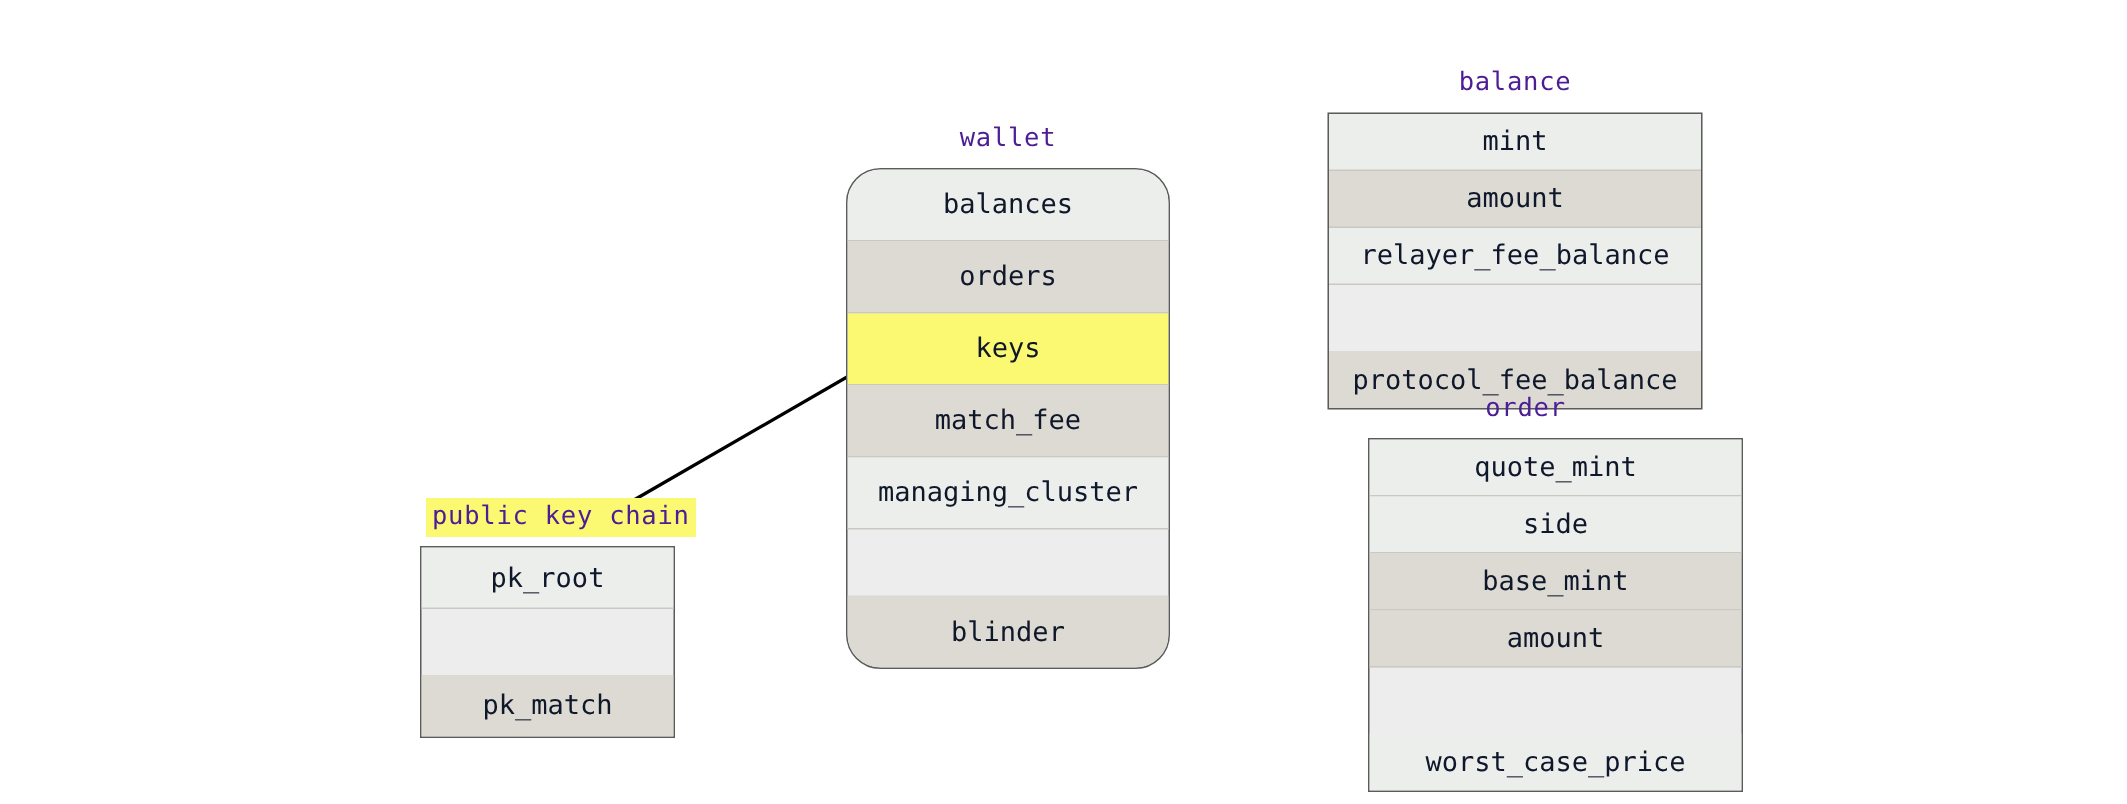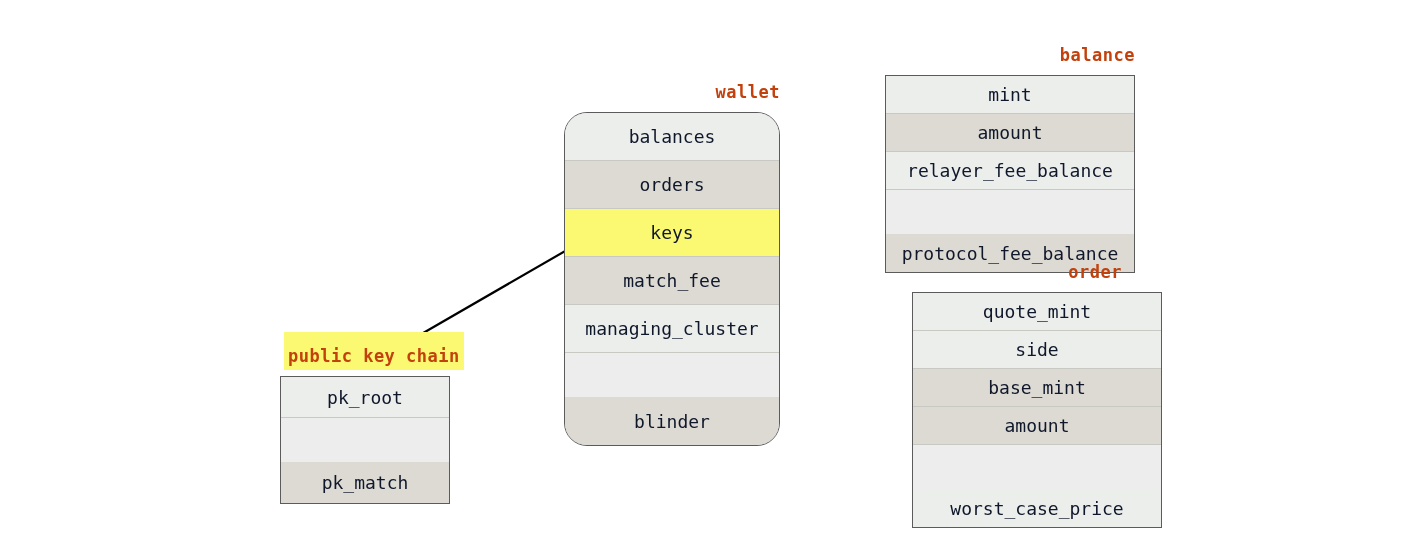--- a/index.html
+++ b/index.html
@@ -32,37 +32,36 @@
     width: 1418px;
     height: 536px;
     pointer-events: none;
   }
 
   .entity {
     position: absolute;
   }
 
   .entity-title {
-    text-align: right;
+    text-align: center;
     font-size: 17px;
     line-height: 20px;
     letter-spacing: 0.5px;
-    color: #c2410c;
+    color: #4c1d95;
     white-space: nowrap;
     margin: 0 auto 10px auto;
     width: 100%;
-    font-weight: bold;
   }
 
   .entity-title.highlighted {
     display: block;
     background: #fbf871;
     width: -moz-fit-content;
     width: fit-content;
-    padding: 14px 4px 4px 4px;
+    padding: 2px 4px 4px 4px;
     margin-bottom: 6px;
   }
 
   .entity-table {
     border: 1.6px solid #5b5b5b;
     background: #ededed;
     box-sizing: border-box;
     overflow: hidden;
   }
 

